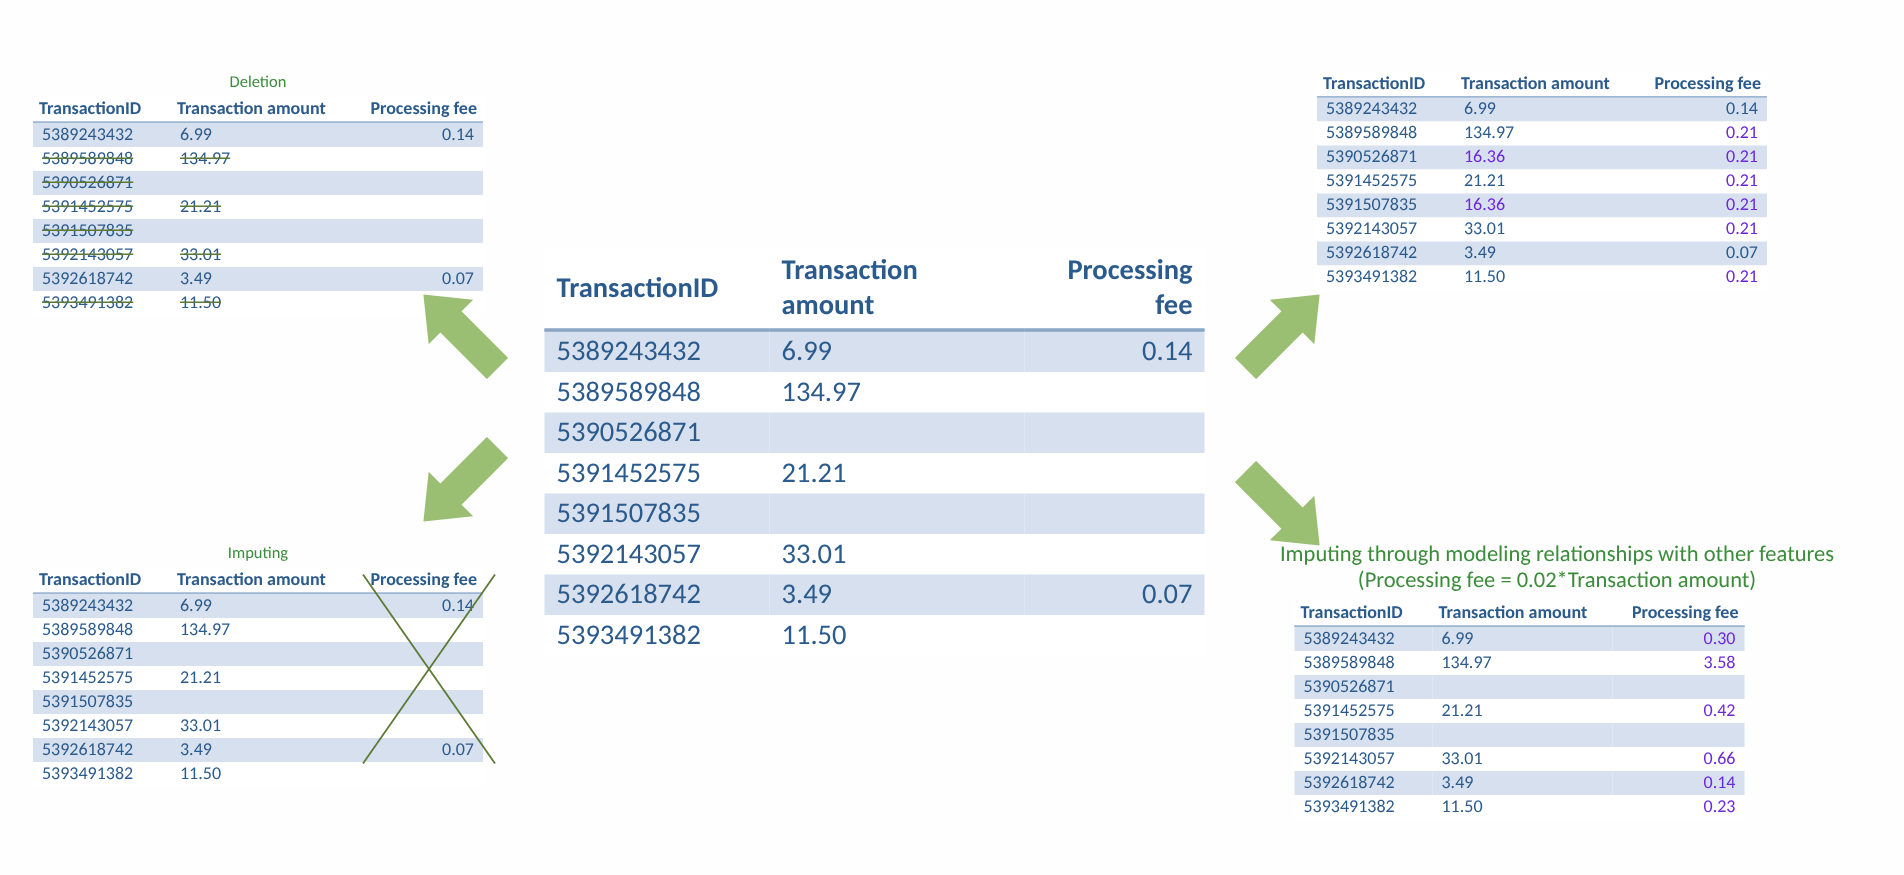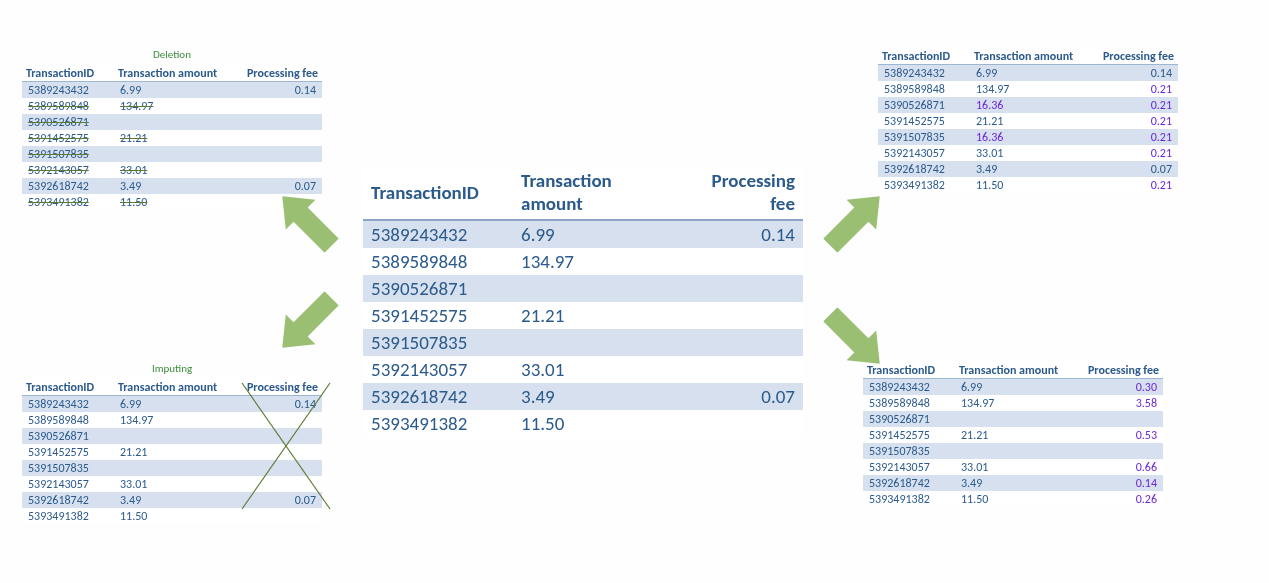--- a/index.html
+++ b/index.html
@@ -293,20 +293,21 @@
         <tr class="even">
           <td class="c0">5393491382</td>
           <td class="c1">11.50</td>
           <td class="c2 imputed">0.21</td>
         </tr>
       </tbody>
   </table>
 </div>
 
 <div id="imputing" class="small">
+  <div class="panel-title" style="width:400px;font-size:15px;line-height:1.15">Imputing through modeling relationships with other features (Processing fee = 0.02*Transaction amount)</div>
   <table class="tbl" style="margin-left:25px">
     <thead>
         <tr>
       <th class="c0">TransactionID</th>
       <th class="c1">Transaction amount</th>
       <th class="c2">Processing fee</th>
     </tr>
       </thead>
     <tbody id="imputing-body">
         <tr class="odd">
@@ -320,41 +321,41 @@
           <td class="c2 imputed">3.58</td>
         </tr>
         <tr class="odd">
           <td class="c0">5390526871</td>
           <td class="c1"></td>
           <td class="c2"></td>
         </tr>
         <tr class="even">
           <td class="c0">5391452575</td>
           <td class="c1">21.21</td>
-          <td class="c2 imputed">0.53</td>
+          <td class="c2 imputed">0.42</td>
         </tr>
         <tr class="odd">
           <td class="c0">5391507835</td>
           <td class="c1"></td>
           <td class="c2"></td>
         </tr>
         <tr class="even">
           <td class="c0">5392143057</td>
           <td class="c1">33.01</td>
           <td class="c2 imputed">0.66</td>
         </tr>
         <tr class="odd">
           <td class="c0">5392618742</td>
           <td class="c1">3.49</td>
           <td class="c2 imputed">0.14</td>
         </tr>
         <tr class="even">
           <td class="c0">5393491382</td>
           <td class="c1">11.50</td>
-          <td class="c2 imputed">0.26</td>
+          <td class="c2 imputed">0.23</td>
         </tr>
       </tbody>
   </table>
 </div>
 
 <svg id="ar-tl" class="arrow" width="70" height="46" viewBox="0 0 70 46">
   <path d="M0 23 L26 2 L26 13 L70 13 L70 33 L26 33 L26 44 Z"></path>
 </svg>
 <svg id="ar-bl" class="arrow" width="70" height="46" viewBox="0 0 70 46">
   <path d="M0 23 L26 2 L26 13 L70 13 L70 33 L26 33 L26 44 Z"></path>

